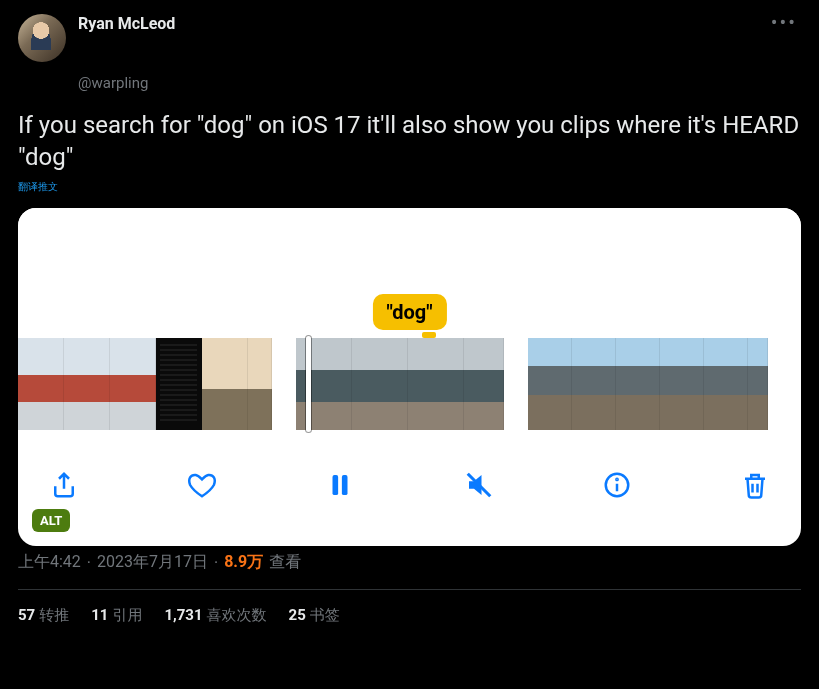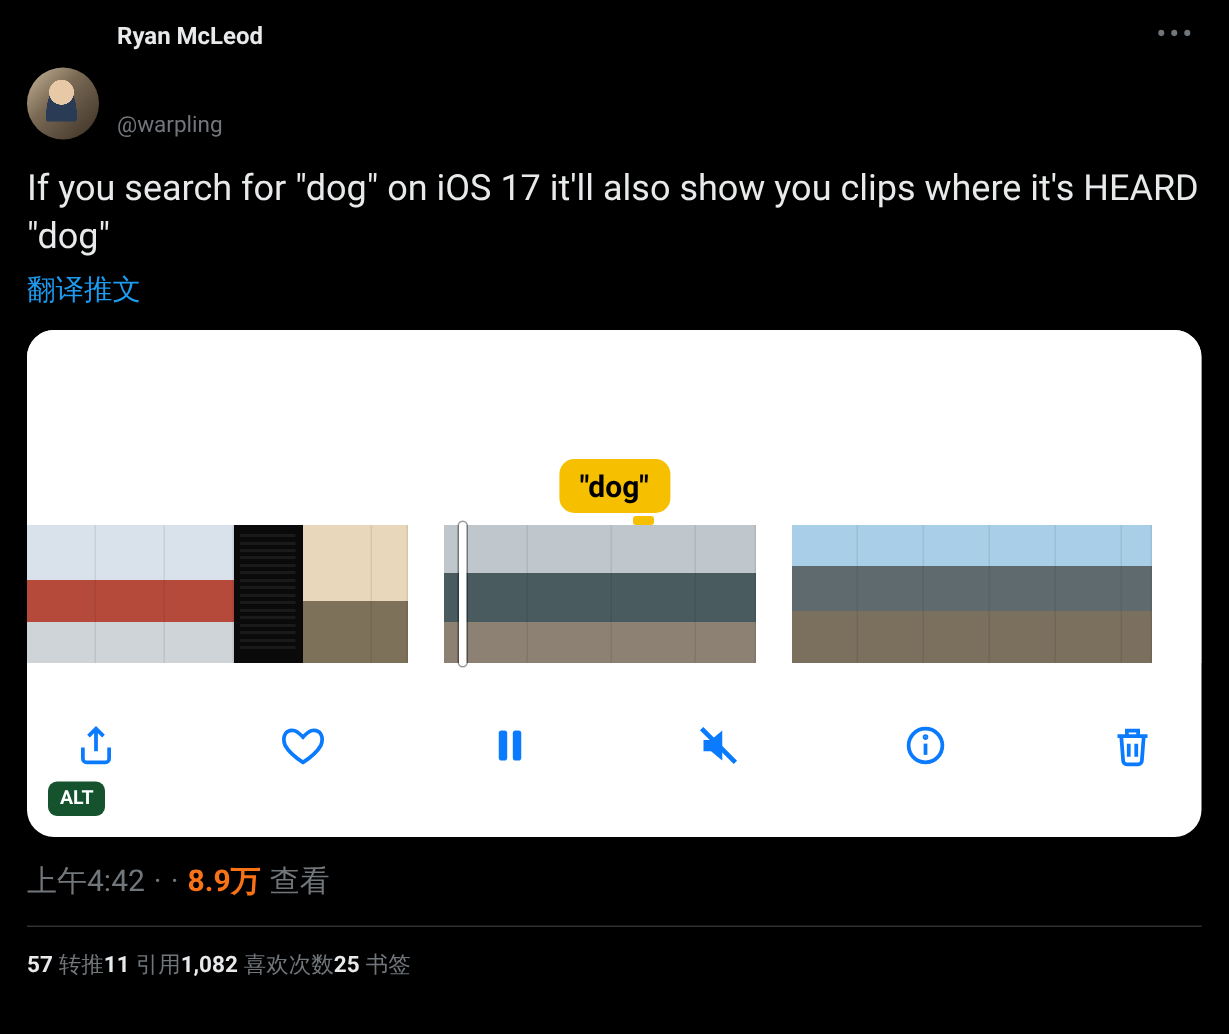--- a/index.html
+++ b/index.html
@@ -1,51 +1,51 @@
 <!DOCTYPE html>
 <html><head>
 <meta charset="utf-8">
 <style>
   * { box-sizing: border-box; margin: 0; padding: 0; }
   html, body { width: 819px; height: 689px; background: #000; font-family: -apple-system, BlinkMacSystemFont, "Segoe UI", Roboto, Helvetica, Arial, sans-serif; color: #e7e9ea; overflow: hidden; }
   .tweet { padding: 14px 18px 0 18px; position: relative; }
   .menu-dots { position: absolute; top: 10px; right: 22px; color: #71767b; font-size: 20px; letter-spacing: 2px; cursor: pointer; }
-  .header { display: flex; align-items: flex-end; gap: 12px; }
+  .header { display: flex; align-items: flex-start; gap: 12px; }
   .avatar { width: 48px; height: 48px; border-radius: 50%; background: linear-gradient(135deg,#c9b79a 0%, #7a6a55 40%, #3a2f24 100%); flex-shrink: 0; position: relative; overflow: hidden; }
   .avatar::after { content:""; position:absolute; left:10px; top:6px; width:26px; height:30px; background: radial-gradient(circle at 50% 35%, #e7c9a8 0 35%, transparent 36%), radial-gradient(ellipse at 50% 85%, #2a3b55 0 55%, transparent 56%); }
   .names { display: flex; flex-direction: column; line-height: 1.25; }
   .display-name { font-weight: 700; font-size: 16px; color: #e7e9ea; }
   .handle { font-size: 15px; color: #71767b; margin-top: 40px; }
   .body-text { margin-top: 16px; font-size: 24px; line-height: 1.35; color: #e7e9ea; font-weight: 400; }
-  .translate { margin-top: 6px; color: #1d9bf0; font-size: 19px; cursor: pointer; }
+  .translate { margin-top: 6px; color: #1d9bf0; font-size: 10px; cursor: pointer; }
   .card { margin-top: 14px; background: #fff; border-radius: 18px; overflow: hidden; position: relative; height: 338px; }
   .card-top { height: 130px; background: #fff; position: relative; }
   .tooltip { position: absolute; left: 50%; transform: translateX(-50%); bottom: 8px; background: #f6bf00; color: #000; font-weight: 700; font-size: 20px; padding: 6px 14px; border-radius: 10px; }
   .tooltip-tick { position: absolute; left: 50%; transform: translateX(12px); bottom: 0px; width: 14px; height: 6px; background: #f6bf00; border-radius: 2px; }
   .timeline { display: flex; align-items: stretch; height: 92px; background: #fff; padding: 0 0 0 0; gap: 24px; }
   .clipset { display: flex; gap: 0px; }
   .thumb { width: 46px; height: 92px; background: #888; border-right: 1px solid rgba(0,0,0,0.08); }
   .t-a { background: linear-gradient(180deg,#d9e2ea 0 40%, #b64a3a 40% 70%, #cfd4d8 70% 100%); }
   .t-b { background: linear-gradient(180deg,#0a0a0a 0 100%); position:relative; }
   .t-b::after{content:"";position:absolute;inset:6px 4px;background:repeating-linear-gradient(#1a1a1a 0 2px,#0a0a0a 2px 5px);} 
   .t-c { background: linear-gradient(180deg,#e9d7bb 0 55%, #7e715a 55% 100%); }
   .t-d { width: 56px; background: linear-gradient(180deg,#bfc7cc 0 35%, #4a5b60 35% 70%, #8d8173 70% 100%); }
   .t-e { width: 44px; background: linear-gradient(180deg,#a9cfe8 0 30%, #5f6a6f 30% 62%, #7b6f5e 62% 100%); }
   .playhead { position: relative; }
   .playhead::before { content:""; position:absolute; left: 10px; top:-2px; bottom:-2px; width: 5px; background:#fff; border-radius: 3px; box-shadow: 0 0 0 1px rgba(0,0,0,0.4); z-index:2;}
   .controls { display: flex; justify-content: space-between; align-items: center; padding: 20px 28px 0 28px; height: 90px; }
   .ctrl { width: 36px; height: 36px; color: #0a7aff; display:flex; align-items:center; justify-content:center; cursor:pointer; }
   .ctrl svg { width: 30px; height: 30px; stroke: #0a7aff; fill: none; stroke-width: 2; }
   .ctrl.pause svg rect { fill: #0a7aff; stroke:none; }
   .ctrl.mute svg { fill: #0a7aff; stroke:#0a7aff; }
-  .alt-badge { position: absolute; left: 14px; bottom: 14px; background: #14532d; color: #fff; font-weight: 700; font-size: 13px; padding: 4px 8px; border-radius: 6px; }
-  .meta { margin-top: 16px; color: #71767b; font-size: 20px; display:flex; align-items:center; gap:6px; }
+  .alt-badge { position: absolute; left: 14px; bottom: 14px; background: #4d7c0f; color: #fff; font-weight: 700; font-size: 13px; padding: 4px 8px; border-radius: 6px; }
+  .meta { margin-top: 6px; color: #71767b; font-size: 16px; display:flex; align-items:center; gap:6px; }
   .meta .views-count { color: #f97316; font-weight: 700; }
   .divider { height: 1px; background: #2f3336; margin-top: 16px; }
-  .stats { display: flex; padding-top: 16px; font-size: 15px; color: #71767b; align-items: flex-end; }
+  .stats { display: flex; gap: 22px; padding-top: 16px; font-size: 15px; color: #71767b; align-items: flex-end; }
   .stats .num { color: #e7e9ea; font-weight: 700; margin-right: 4px; }
 </style>
 </head>
 <body>
 
 <div class="tweet">
   <div class="menu-dots">•••</div>
 
   <div class="header">
     <div class="avatar"></div>
@@ -125,34 +125,35 @@
             <line x1="14" y1="11" x2="14" y2="18"></line>
           </svg>
       </div>
     </div>
     <div class="alt-badge">ALT</div>
   </div>
 
   <div class="meta">
     <span>上午4:42</span>
     <span> · </span>
+    <span>2023年7月17日</span>
     <span> · </span>
     <span class="views-count">8.9万</span>
     <span>查看</span>
   </div>
 
   <div class="divider"></div>
 
   <div class="stats">
     <div>
       <span class="num">57</span><span>转推</span>
     </div>
     <div>
       <span class="num">11</span><span>引用</span>
     </div>
     <div>
-      <span class="num">1,082</span><span>喜欢次数</span>
+      <span class="num">1,731</span><span>喜欢次数</span>
     </div>
     <div>
       <span class="num">25</span><span>书签</span>
     </div>
   </div>
 </div>
 
 </body></html>

